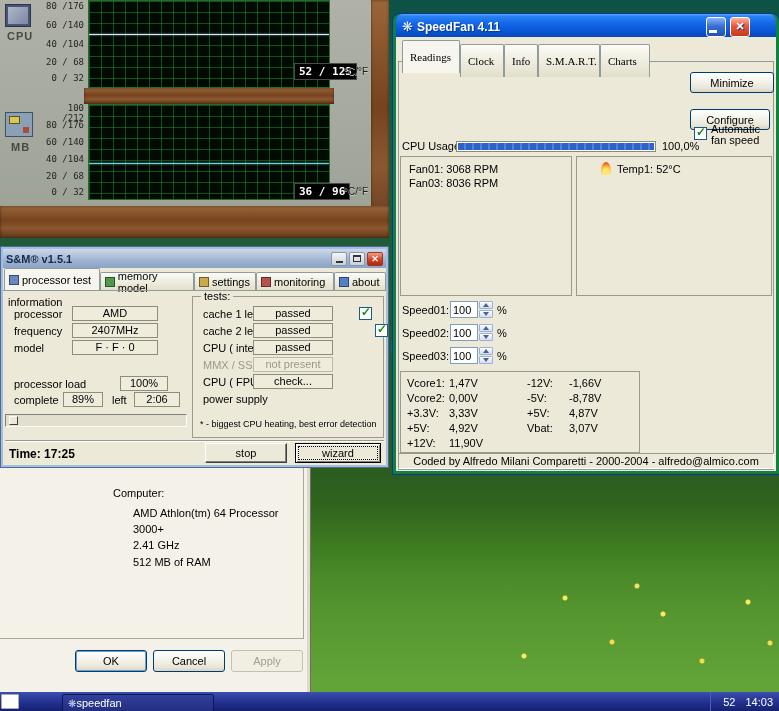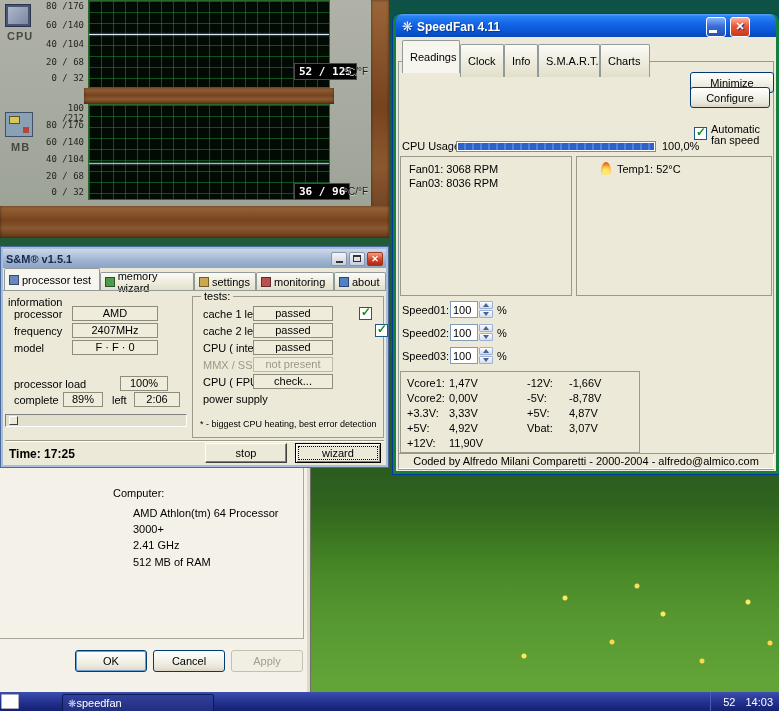--- a/index.html
+++ b/index.html
@@ -91,21 +91,21 @@
     background:linear-gradient(180deg,#5ba2ff 0%,#2a83f5 10%,#1468e8 40%,#0a55d5 75%,#0747b8 100%);
     border-radius:7px 7px 0 0;text-shadow:1px 1px 1px #063a8a;}
   .sf-title .fan-glyph{font-size:13px;color:#e8f0ff;font-weight:normal;}
   .cap-luna{width:20px;height:20px;display:flex;align-items:flex-end;justify-content:center;border:1px solid #fff;border-radius:3px;
     color:#fff;font-size:11px;font-weight:bold;}
   .cap-luna.min{background:linear-gradient(180deg,#8ab4f8,#3a6fd8 45%,#1e50b8);}
   .cap-luna.min i{display:block;width:8px;height:3px;background:#fff;margin:0 0 3px -6px;}
   .cap-luna.close{background:linear-gradient(180deg,#ffb39a,#e8573a 45%,#c83a1a);align-items:center;}
   .sf-body{position:relative;width:380px;height:434px;background:#ECE9D8;}
   .sf-tab{display:flex;align-items:center;padding:16px 7px;border:1px solid #919B9C;border-bottom:none;border-radius:2px 2px 0 0;
-    background:linear-gradient(180deg,#fcfbf6,#e2dfc9);height:17px;top:7px;font-size:11px;}
+    background:linear-gradient(180deg,#fcfbf6,#e2dfc9);height:17px;top:7px;font-size:11px;font-family:Liberation Serif, serif;}
   .sf-tab.sel{top:3px;height:22px;background:#f6f5ee;z-index:3;}
   .sf-page{left:2px;top:24px;width:376px;height:409px;border:1px solid #919B9C;background:#ECE9D8;}
   .listbox{background:#fff;border:1px solid #7F9DB9;display:flex;}
   .loglines{flex:1;padding:1px 2px;line-height:14px;white-space:nowrap;overflow:hidden;}
   .vscroll{width:16px;background:#EEF3FB;border-left:1px solid #c8d4ee;display:flex;flex-direction:column;justify-content:space-between;}
   .sbtn{height:15px;display:flex;align-items:center;justify-content:center;border:1px solid #9cb0dc;border-radius:2px;
     background:linear-gradient(180deg,#fdfefe,#d3ddf2);}
   .sf-panel{border:1px solid #9d9a8b;background:#ECE9D8;}
   .sf-progress{border:1px solid #8a887c;background:#fff;padding:1px;}
   .sf-progress .fill{height:100%;background:repeating-linear-gradient(90deg,#2e62c8 0 6px,#5080dc 6px 8px);}
@@ -188,21 +188,21 @@
     <span class="snm-cap snm-close glyph-close"></span>
   </div>
   <div class="snm-body">
     <div class="snm-pageline abs"></div>
     <div class="snm-tab sel abs" style="left:1px;width:96px">
         <i class="ticon" style="background:#6a88c0"></i>
         <span>processor test</span>
       </div>
     <div class="snm-tab abs" style="left:97px;width:94px">
         <i class="ticon" style="background:#4f9a4f"></i>
-        <span>memory wizard</span>
+        <span>memory model</span>
       </div>
     <div class="snm-tab abs" style="left:191px;width:62px">
         <i class="ticon" style="background:#caa84f"></i>
         <span>settings</span>
       </div>
     <div class="snm-tab abs" style="left:253px;width:78px">
         <i class="ticon" style="background:#b85050"></i>
         <span>monitoring</span>
       </div>
     <div class="snm-tab abs" style="left:331px;width:52px">
@@ -278,21 +278,21 @@
   <div class="sf-body">
     <div class="sf-page abs"></div>
     <div class="sf-tab sel abs" style="left:6px;width:58px">Readings</div>
     <div class="sf-tab abs" style="left:64px;width:44px">Clock</div>
     <div class="sf-tab abs" style="left:108px;width:34px">Info</div>
     <div class="sf-tab abs" style="left:142px;width:62px">S.M.A.R.T.</div>
     <div class="sf-tab abs" style="left:204px;width:50px">Charts</div>
 
 
     <div class="btn-luna abs" style="left:294px;top:35px;width:84px;height:21px">Minimize</div>
-    <div class="btn-luna abs" style="left:294px;top:50px;width:80px;height:21px">Configure</div>
+    <div class="btn-luna abs" style="left:294px;top:72px;width:80px;height:21px">Configure</div>
     <span class="cb checked abs" style="left:298px;top:90px"></span>
     <div class="abs" style="left:315px;top:87px;width:64px;line-height:11px">Automatic fan speed</div>
 
     <div class="abs" style="left:6px;top:103px">CPU Usage</div>
     <div class="sf-progress abs" style="left:60px;top:104px;width:200px;height:11px">
         <div class="fill"></div>
       </div>
     <div class="abs" style="left:266px;top:103px">100,0%</div>
 
     <div class="sf-panel abs" style="left:4px;top:119px;width:172px;height:140px">

